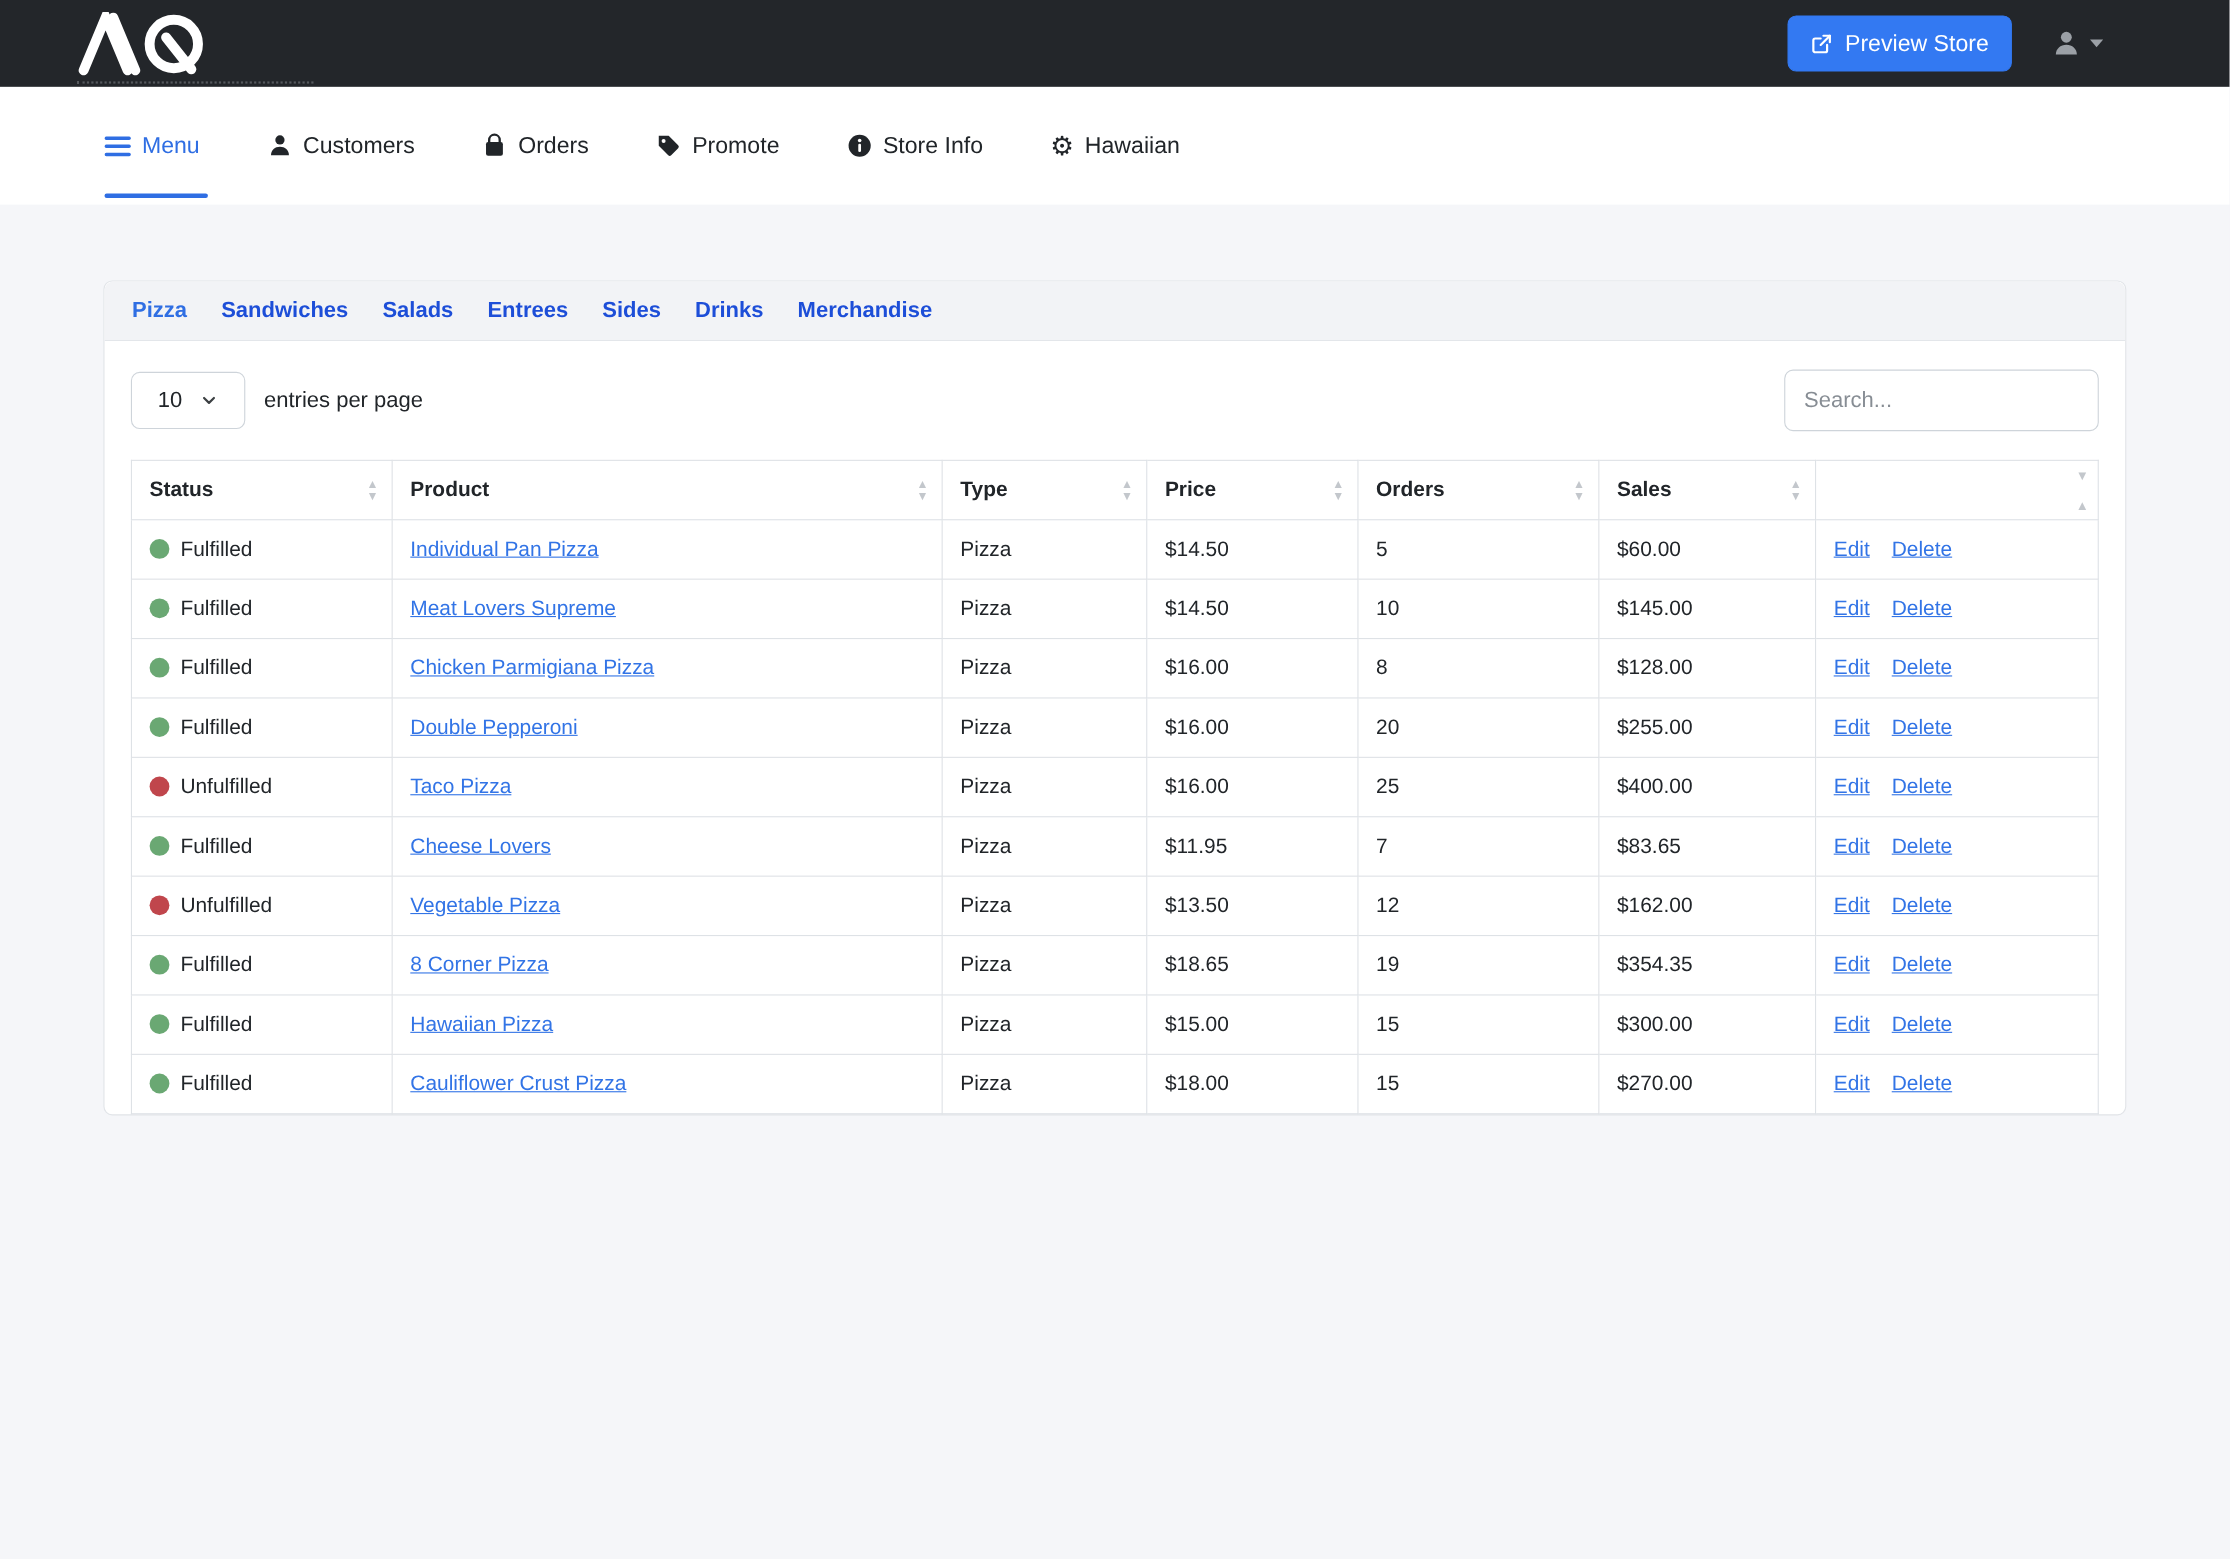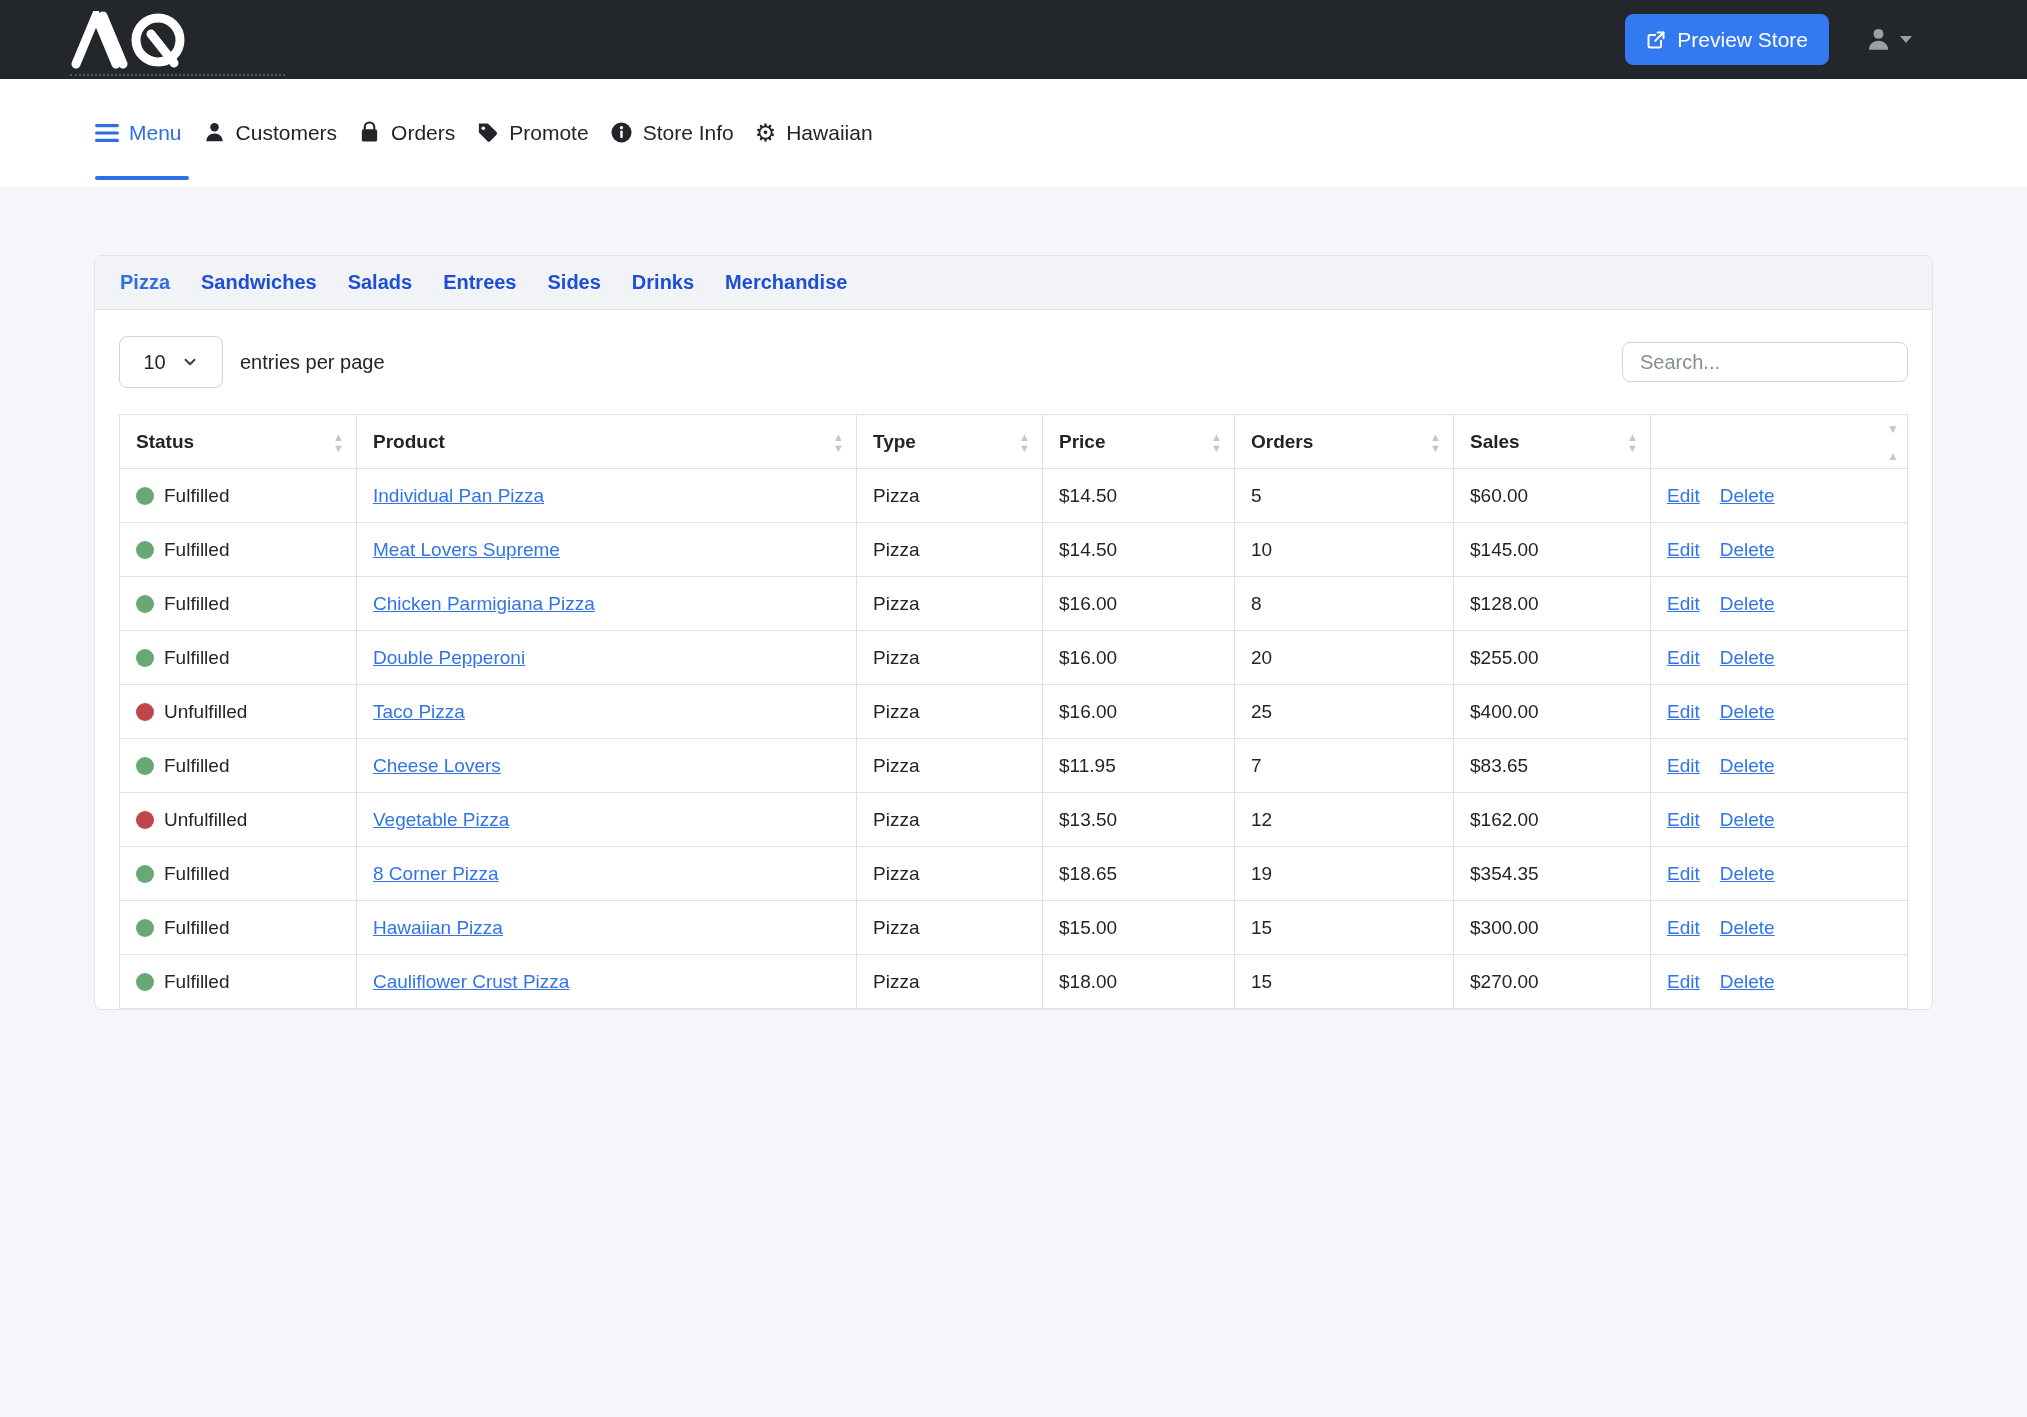--- a/index.html
+++ b/index.html
@@ -12,39 +12,39 @@
   }
   
   .topbar { height:79px; background:#23262a; display:flex; align-items:center; padding:0 115px 0 70px; }
   .brand { display:flex; align-items:flex-end; width:215px; height:72px; border-bottom:2px dotted #55585d; padding-bottom:5px; }
   .topbar-right { margin-left:auto; display:flex; align-items:center; gap:36px; }
   .preview-btn { background:#3379f2; border:1px solid #3379f2; color:#fff; font-size:21px; font-family:inherit;
     height:51px; padding:0 20px; border-radius:8px; display:flex; align-items:center; gap:11px; cursor:pointer; }
   .user-menu { display:flex; align-items:center; gap:8px; color:#9ba0a6; cursor:pointer; }
   .caret-down { width:0; height:0; border-left:6px solid transparent; border-right:6px solid transparent; border-top:7px solid #9ba0a6; }
   
-  .navbar { height:107px; background:#fff; display:flex; align-items:center; gap:21px; padding-left:95px; position:relative; }
+  .navbar { height:107px; background:#fff; display:flex; align-items:center; gap:61px; padding-left:95px; position:relative; }
   .nav-item { display:flex; align-items:center; gap:10px; font-size:21px; color:#212529; cursor:pointer; }
   .nav-item svg, .nav-item .glyph { flex:none; }
   .nav-item.active { color:#2f6ee3; }
   .active-underline { position:absolute; left:95px; bottom:6px; width:94px; height:4px; border-radius:3px; background:#2f6ee3; }
   .gear-glyph { font-family:"DejaVu Sans", sans-serif; font-size:24px; line-height:22px; color:#212529; }
   
   .page { padding:69px 94px 0; }
   .card { background:#fff; border:1px solid #e1e4e8; border-radius:8px; }
   .tabs { background:#f2f3f6; border-bottom:1px solid #e3e6ea; border-radius:8px 8px 0 0;
     height:54px; display:flex; align-items:center; gap:31px; padding:0 25px; }
   .tab { font-size:20px; font-weight:bold; color:#1d4ed8; cursor:pointer; }
   .tab.active { color:#2f6ee3; }
   .card-body { padding:26px 24px 0; }
   .controls { display:flex; align-items:center; margin-bottom:26px; }
   .page-size { width:104px; height:52px; background:#fff; border:1px solid #ced4da; border-radius:8px;
     display:flex; align-items:center; justify-content:center; gap:15px; font-size:20px; cursor:pointer; }
   .entries-label { margin-left:17px; font-size:20px; }
-  .search-input { margin-left:auto; width:286px; height:40px; border:1px solid #ced4da; border-radius:8px;
+  .search-input { margin-left:auto; width:286px; height:56px; border:1px solid #ced4da; border-radius:8px;
     padding:0 17px; font-size:20px; font-family:inherit; color:#212529; outline:none; }
   .search-input::placeholder { color:#878d94; }
   
   table { width:100%; border-collapse:collapse; table-layout:fixed; font-size:19px; }
   th, td { border:1px solid #dee2e6; height:54px; padding:0 16px; text-align:left; vertical-align:middle;
     white-space:nowrap; overflow:hidden; }
   th { font-weight:bold; position:relative; }
   .sort { position:absolute; right:12px; top:50%; transform:translateY(-50%);
     display:flex; flex-direction:column; align-items:center; font-size:11px; line-height:10px; gap:1px; color:#c3c7cc; }
   .sort-tall { right:8px; font-size:12px; line-height:12px; gap:15px; }

